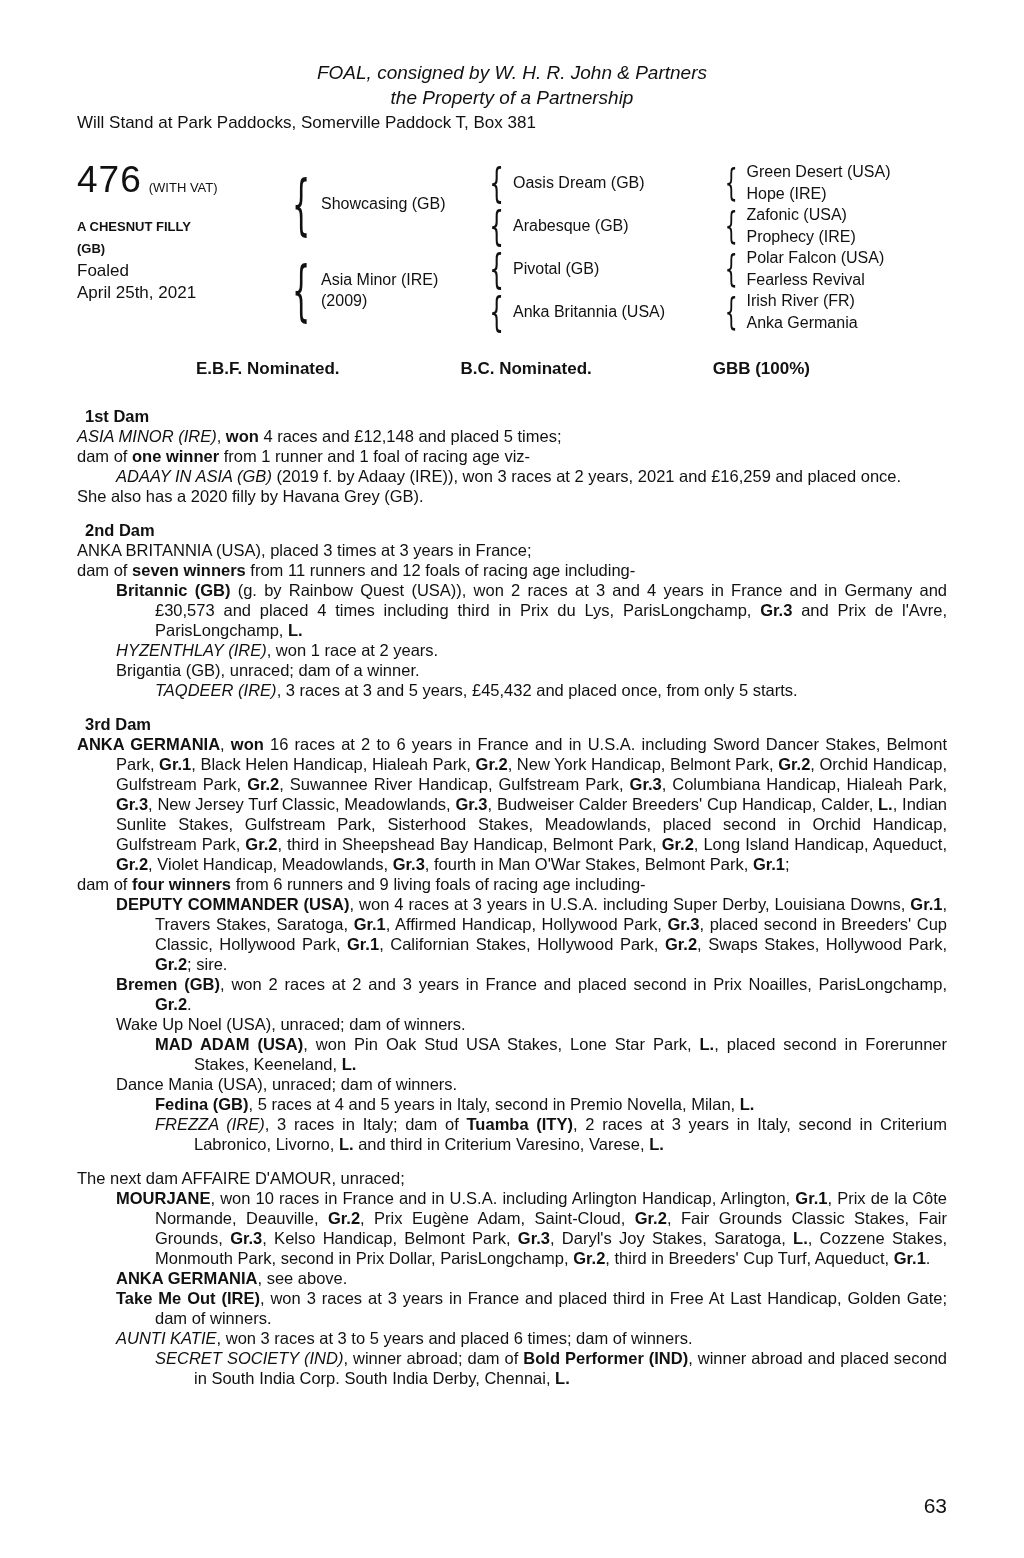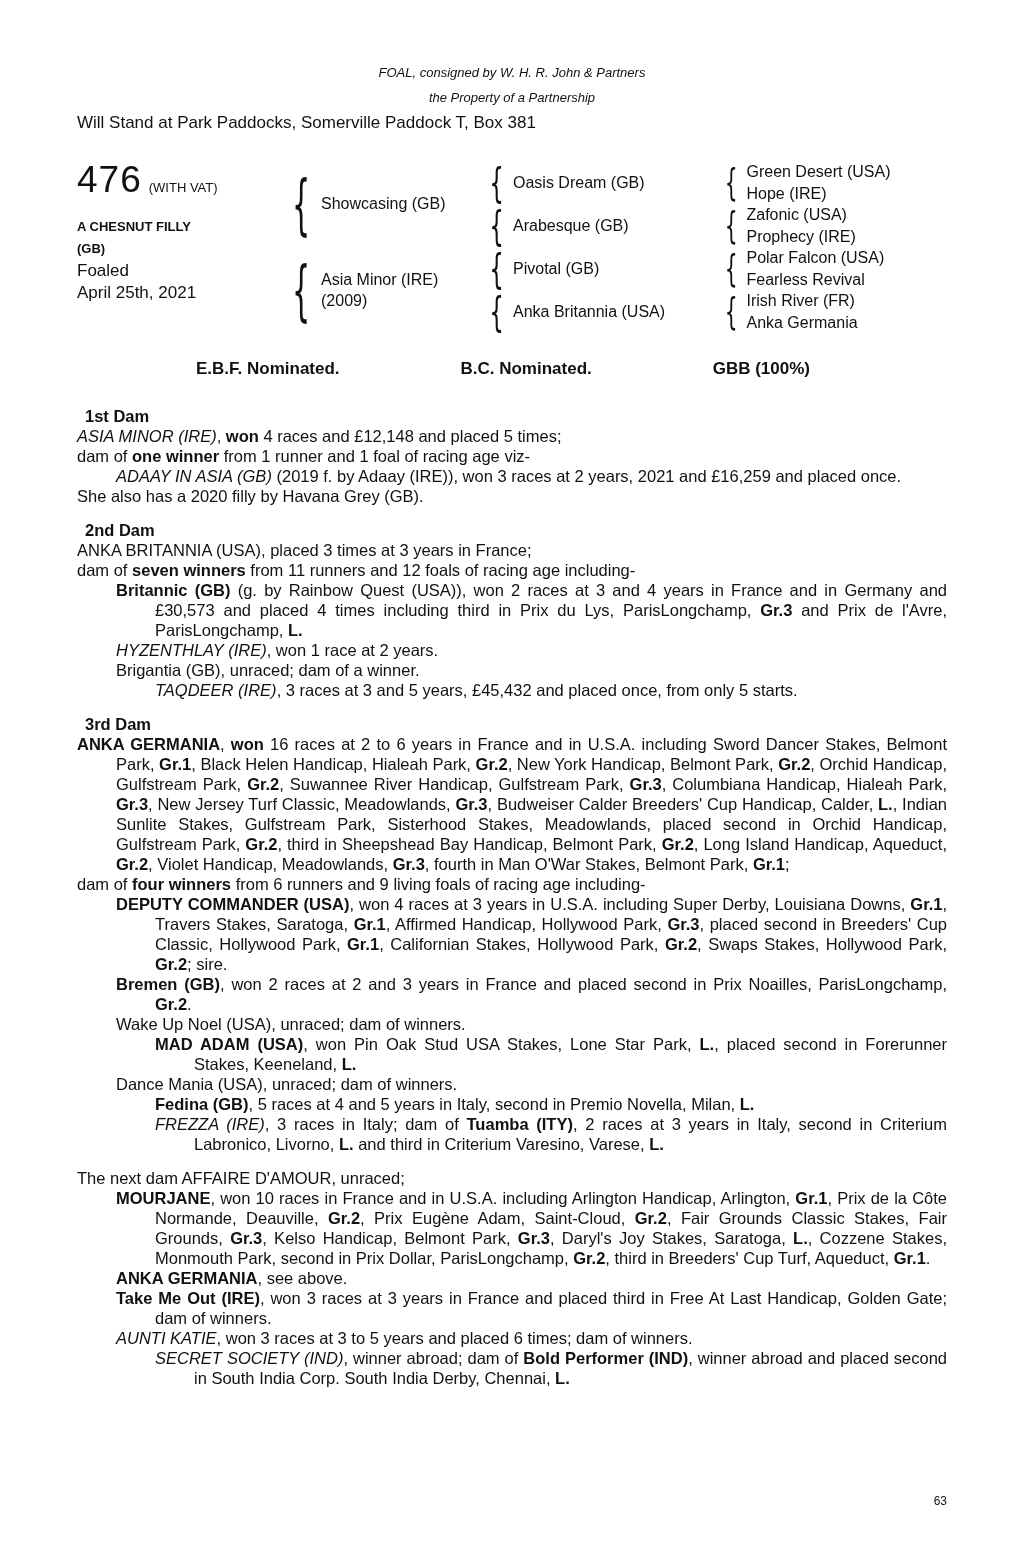--- a/index.html
+++ b/index.html
@@ -8,21 +8,21 @@
     width: 1024px; height: 1558px;
     position: relative; overflow: hidden;
     color: #111;
     font-family: "Liberation Sans", sans-serif;
     font-size: 16px;
   }
   .page { padding: 60px 77px 0 77px; }
 
   
   .hdr-consignor, .hdr-property {
-    font-style: italic; font-size: 13px; line-height: 25px; text-align: center;
+    font-style: italic; font-size: 19px; line-height: 25px; text-align: center;
   }
   .hdr-stand { font-weight: normal; font-size: 17px; line-height: 24px; margin-top: 1px; }
 
   
   .ped-wrap { display: flex; margin-top: 24px; }
   .lot-col { width: 210px; flex-shrink: 0; }
   .lot-number-row { display: flex; align-items: baseline; gap: 7px; }
   .lot-number { font-size: 37px; font-weight: normal; letter-spacing: 1px; }
   .lot-vat { font-size: 13px; }
   .lot-desc { margin-top: 15px; font-weight: bold; font-size: 13px; line-height: 22px; }
@@ -65,21 +65,21 @@
     text-align: justify; line-height: 20px; font-size: 16.5px;
   }
   .ind0 { padding-left: 39px;  text-indent: -39px; }
   .ind1 { padding-left: 78px;  text-indent: -39px; }
   .ind2 { padding-left: 117px; text-indent: -39px; }
   .seg-b { font-weight: bold; }
   .seg-i { font-style: italic; }
 
   .page-number {
     position: absolute; top: 1494px; right: 77px;
-    font-size: 12px;
+    font-size: 21px;
   }
 </style>
 </head>
 <body>
 
 <div class="page">
 
   <div class="hdr-consignor">FOAL, consigned by W. H. R. John &amp; Partners</div>
   <div class="hdr-property">the Property of a Partnership</div>
   <div class="hdr-stand">Will Stand at Park Paddocks, Somerville Paddock T, Box 381</div>

